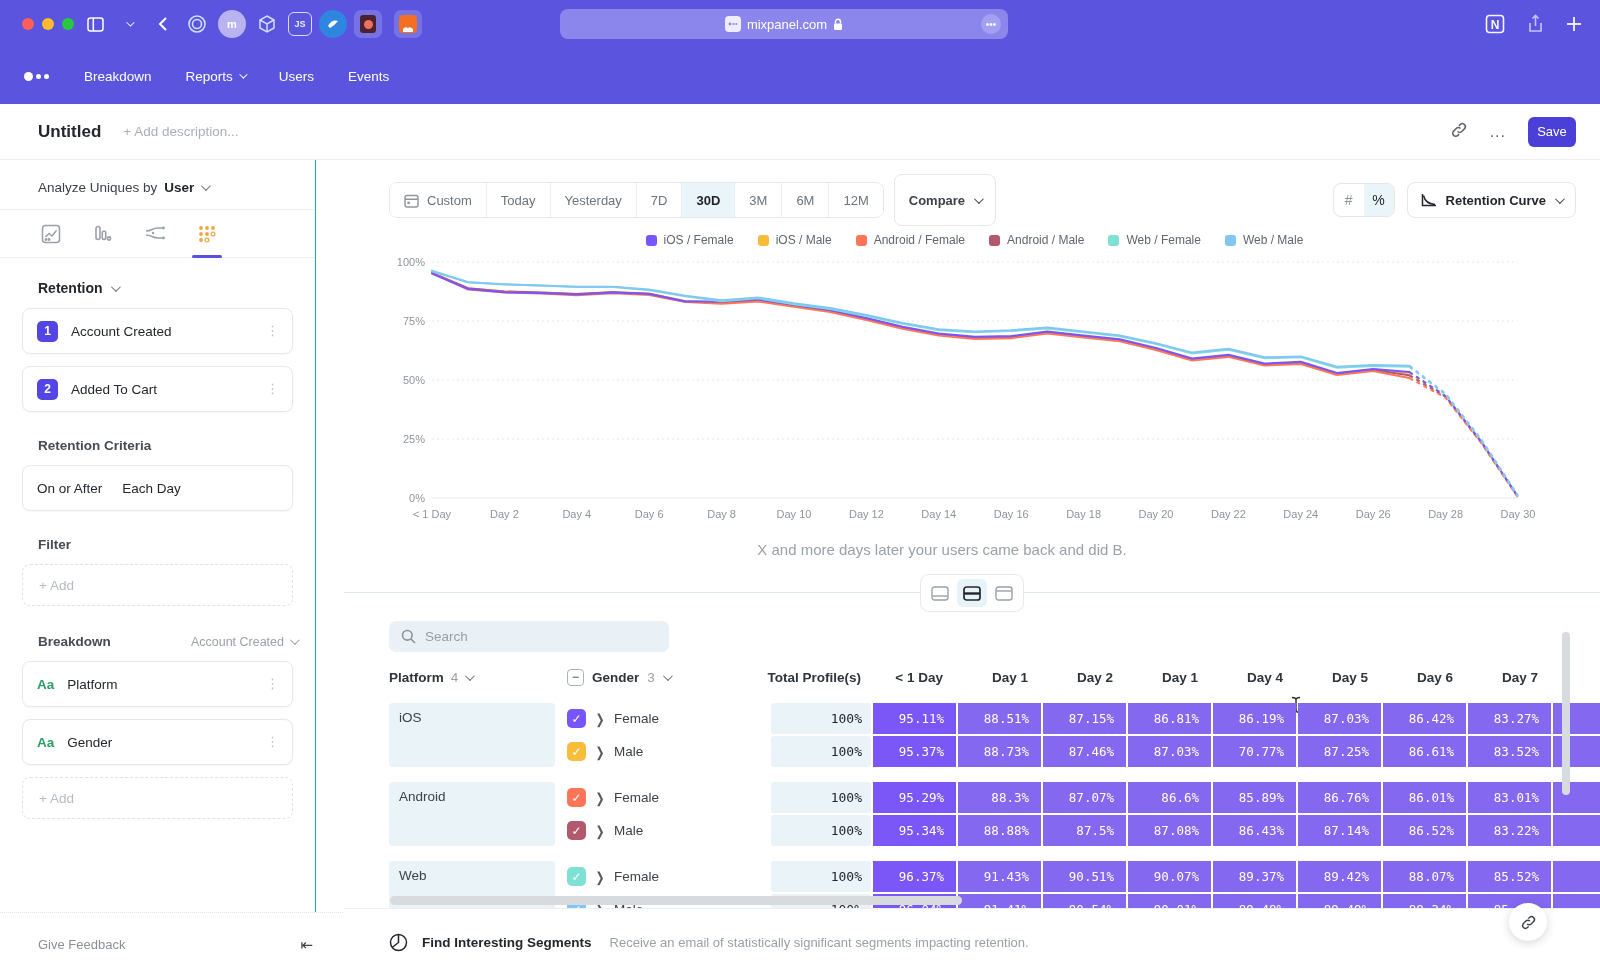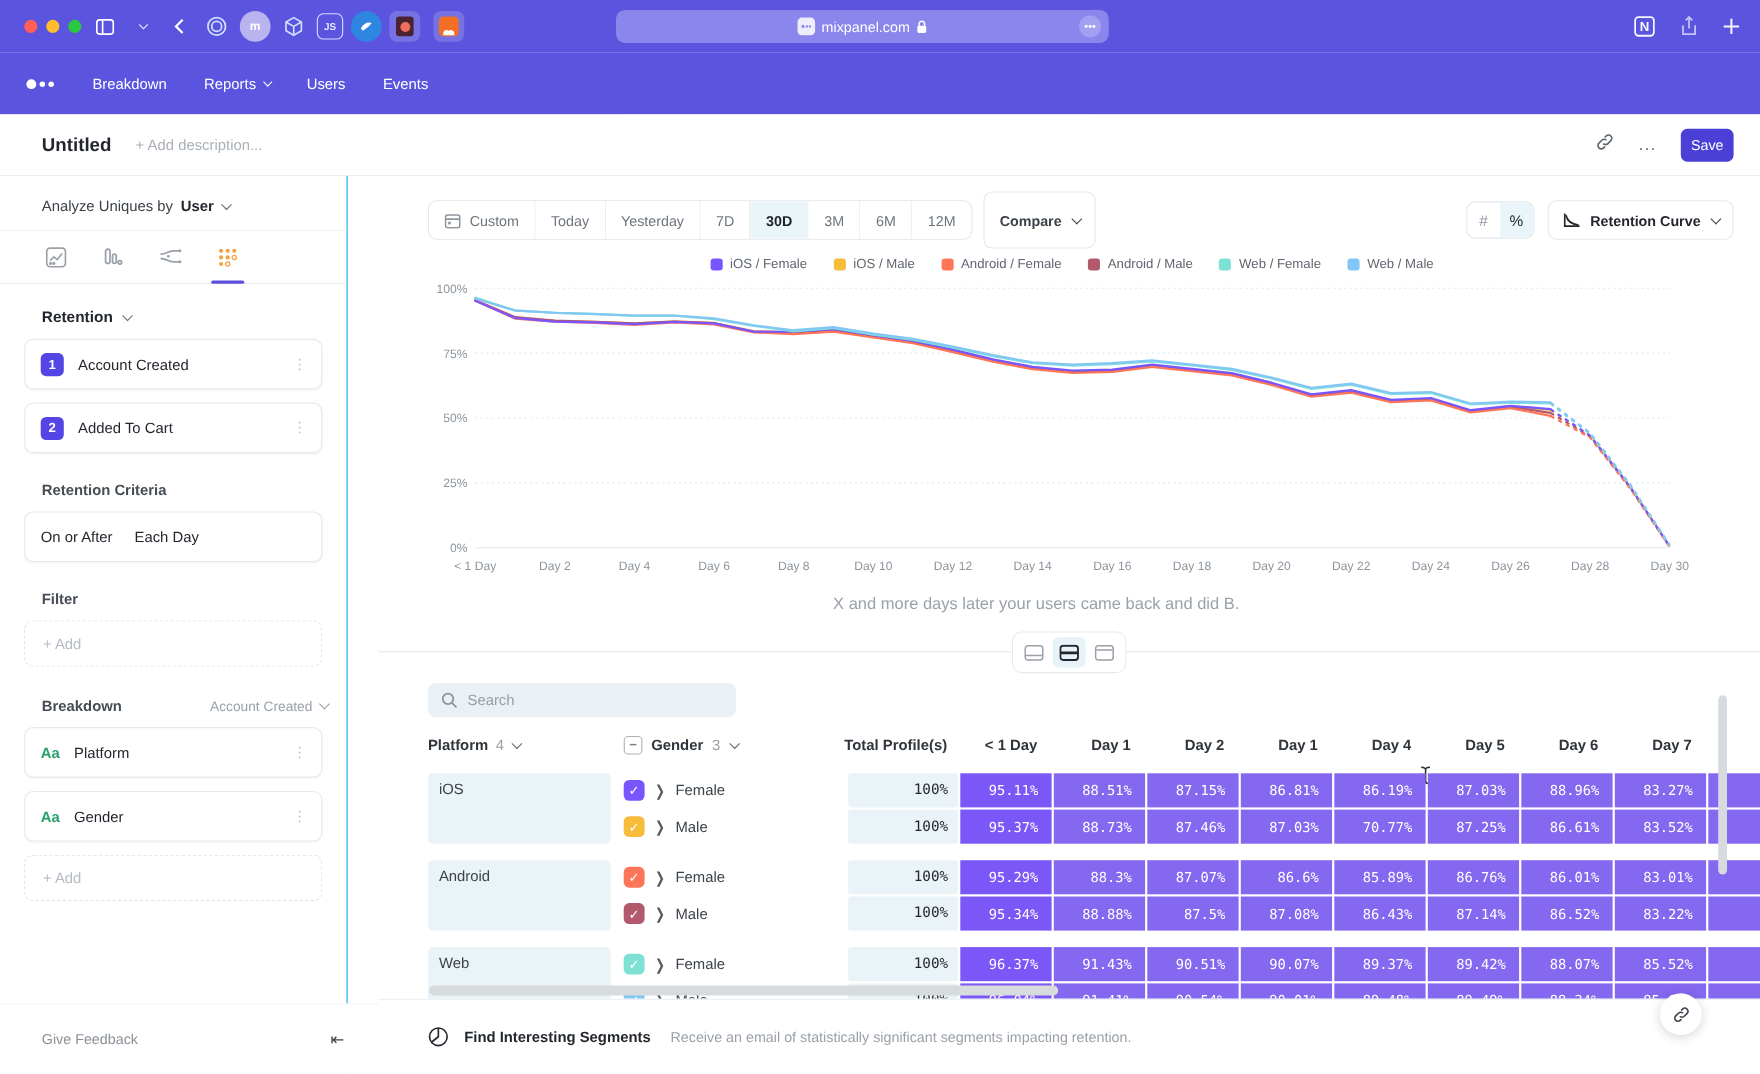--- a/index.html
+++ b/index.html
@@ -650,21 +650,21 @@
                 </span>
                 <span class="total-cell">
                   <span class="total-box">100%</span>
                 </span>
                 <span class="t-cell first">95.11%</span>
                 <span class="t-cell">88.51%</span>
                 <span class="t-cell">87.15%</span>
                 <span class="t-cell">86.81%</span>
                 <span class="t-cell">86.19%</span>
                 <span class="t-cell">87.03%</span>
-                <span class="t-cell">88.96%</span>
+                <span class="t-cell">86.42%</span>
                 <span class="t-cell">83.27%</span>
                 <span class="t-cell sliver"></span>
               </div>
               <div class="t-row">
                 <span class="g-cell">
                   <span class="cbx" style="background:#f8bc3b">✓</span>
                   <span class="row-chev">❯</span>
                   <span class="g-label">Male</span>
                 </span>
                 <span class="total-cell">

